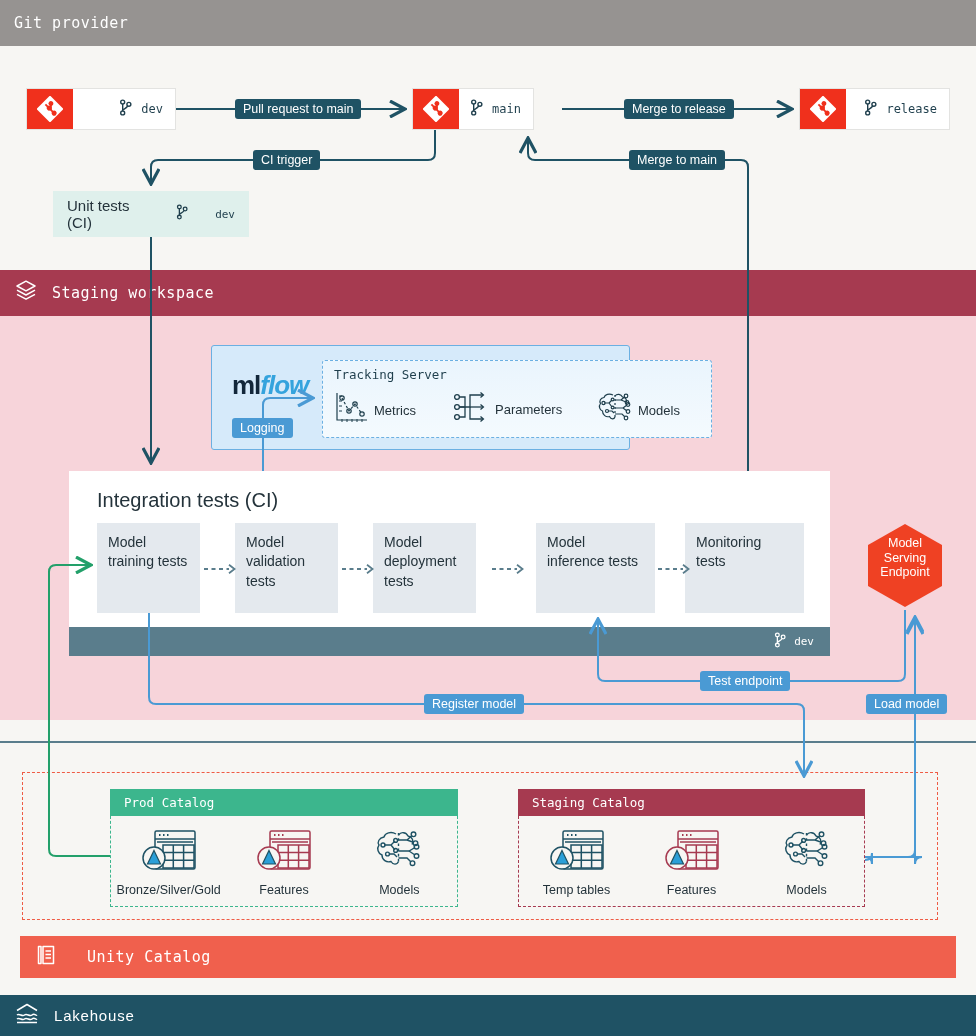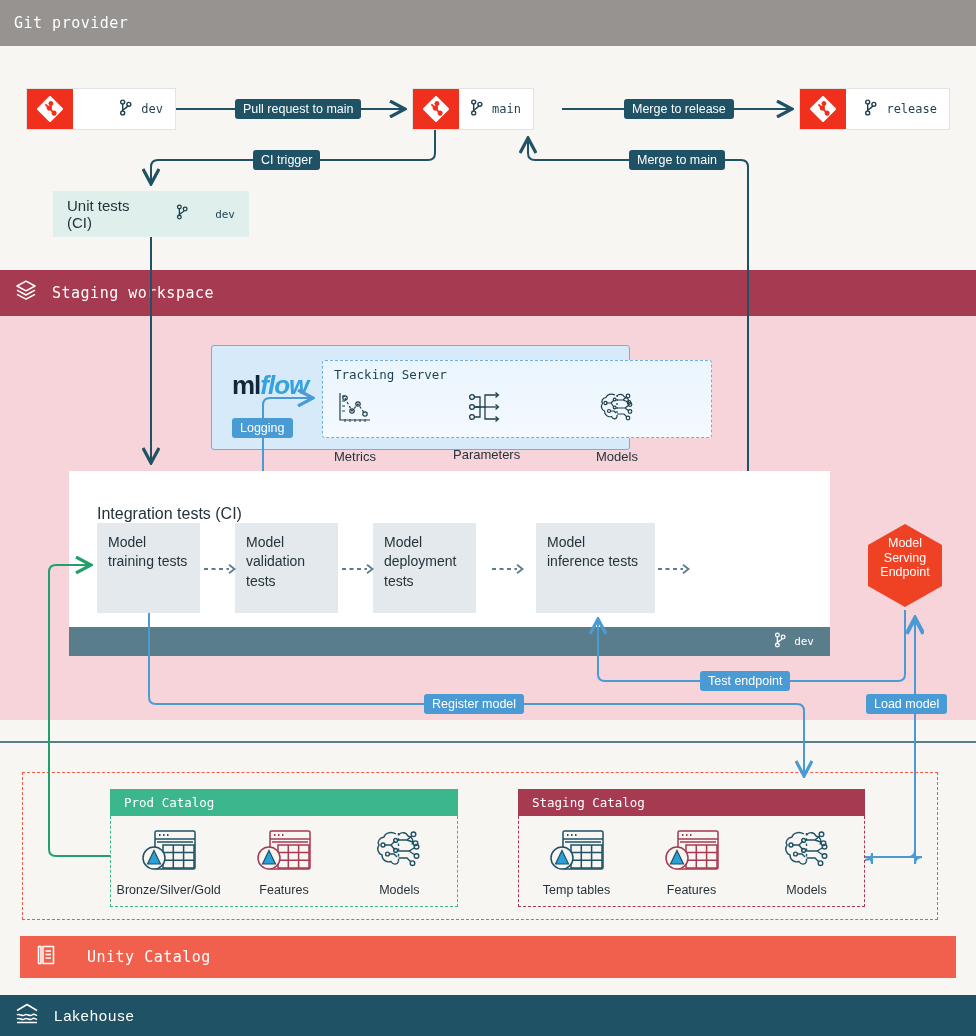--- a/index.html
+++ b/index.html
@@ -52,25 +52,25 @@
   #mlflow-box { position:absolute; left:211px; top:345px; width:419px; height:105px;
                 background:#d6eafa; border:1.5px solid #6bb0e2; border-radius:3px; }
   #mlflow-logo { position:absolute; left:20px; top:24px; font-size:26px; font-weight:bold; letter-spacing:-1px; }
   #mlflow-logo .ml { color:#13273a; }
   #mlflow-logo .flow { color:#34a3dd; font-style:italic; }
   #tracking { position:absolute; left:110px; top:14px; width:390px; height:78px;
               border:1.5px dashed #6bb0e2; border-radius:3px;
               background:linear-gradient(180deg,#eaf5fd,#f4fafe); }
   #tracking .tsv { position:absolute; left:11px; top:6px; font-family:"DejaVu Sans Mono", monospace;
                    font-size:12.5px; color:#1f3f4d; }
-  .trk-item { position:absolute; top:30px; display:flex; align-items:center; gap:20px;flex-direction:column; }
+  .trk-item { position:absolute; top:30px; display:flex; align-items:center; gap:4px; }
   .trk-item .tl { font-size:13px; color:#24333b; }
 
   #ci-box { position:absolute; left:69px; top:471px; width:761px; height:185px; background:#fff; }
-  #ci-title { position:absolute; left:28px; top:18px; font-size:16px; color:#24333b;margin-top:16px; }
+  #ci-title { position:absolute; left:28px; top:18px; font-size:20px; color:#24333b; }
   .tcard { position:absolute; top:52px; width:103px; height:90px; background:#e4e9ee;
            padding:10px 11px; font-size:14px; line-height:1.38; color:#24333b; }
   .tarrow { position:absolute; top:92px; width:36px; height:12px; }
   #dev-bar { position:absolute; left:0; top:156px; width:761px; height:29px; background:#5a7d8c;
              display:flex; align-items:center; justify-content:flex-end; gap:7px; padding-right:16px; }
   #dev-bar .bname { font-family:"DejaVu Sans Mono", monospace; font-size:11px; color:#fff; }
 
   #hex { position:absolute; left:866px; top:523px; width:78px; height:85px; }
   #hex-label { position:absolute; left:866px; top:536px; width:78px; text-align:center;
                font-size:12.5px; line-height:1.16; color:#fff; }
@@ -279,20 +279,21 @@
   </div>
 </div>
 
 <div id="ci-box">
   <div id="ci-title">Integration tests (CI)</div>
 
   <div class="tcard" style="left:28px;"><span>Model training tests</span></div>
   <div class="tcard" style="left:166px;"><span>Model validation tests</span></div>
   <div class="tcard" style="left:304px;"><span>Model deployment tests</span></div>
   <div class="tcard" style="left:467px; width:119px;"><span>Model inference tests</span></div>
+  <div class="tcard" style="left:616px; width:119px;"><span>Monitoring tests</span></div>
 
   <svg class="tarrow" style="left:134px;" viewBox="0 0 36 12">
       <path d="M1 6 H26" stroke="#5a7d8c" stroke-width="1.8" stroke-dasharray="4 3.5"></path>
       <path d="M26 1.8 L31.5 6 L26 10.2" fill="none" stroke="#5a7d8c" stroke-width="1.8"></path>
     </svg>
   <svg class="tarrow" style="left:272px;" viewBox="0 0 36 12">
       <path d="M1 6 H26" stroke="#5a7d8c" stroke-width="1.8" stroke-dasharray="4 3.5"></path>
       <path d="M26 1.8 L31.5 6 L26 10.2" fill="none" stroke="#5a7d8c" stroke-width="1.8"></path>
     </svg>
   <svg class="tarrow" style="left:422px;" viewBox="0 0 36 12">

